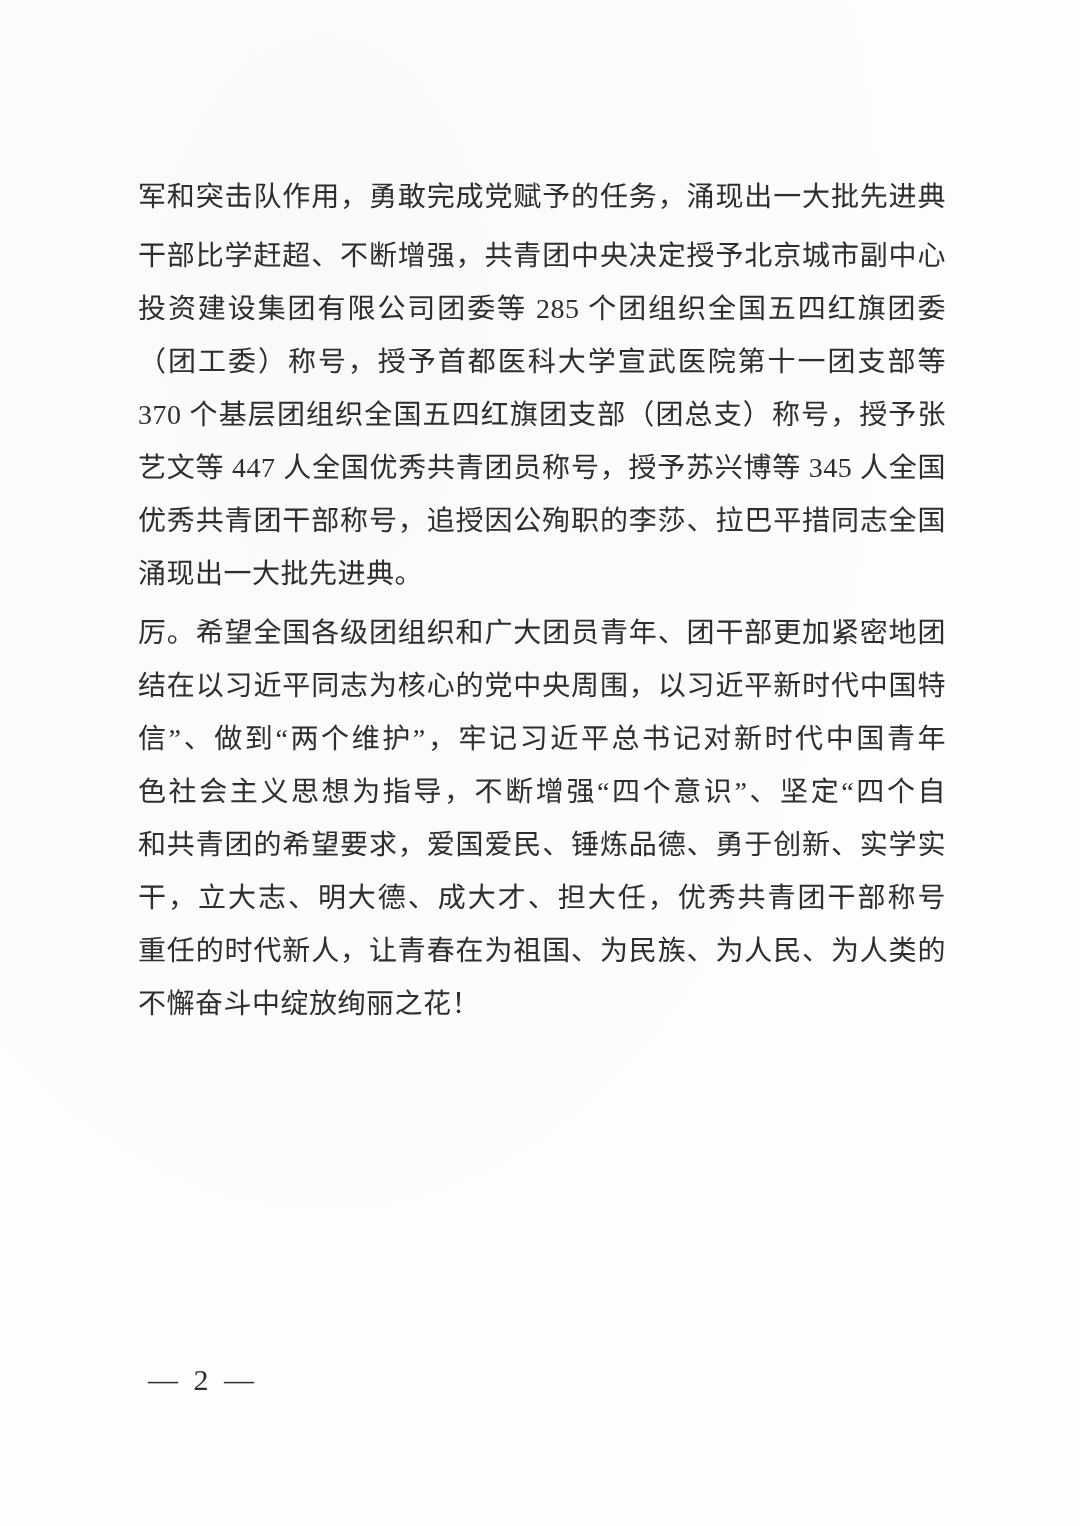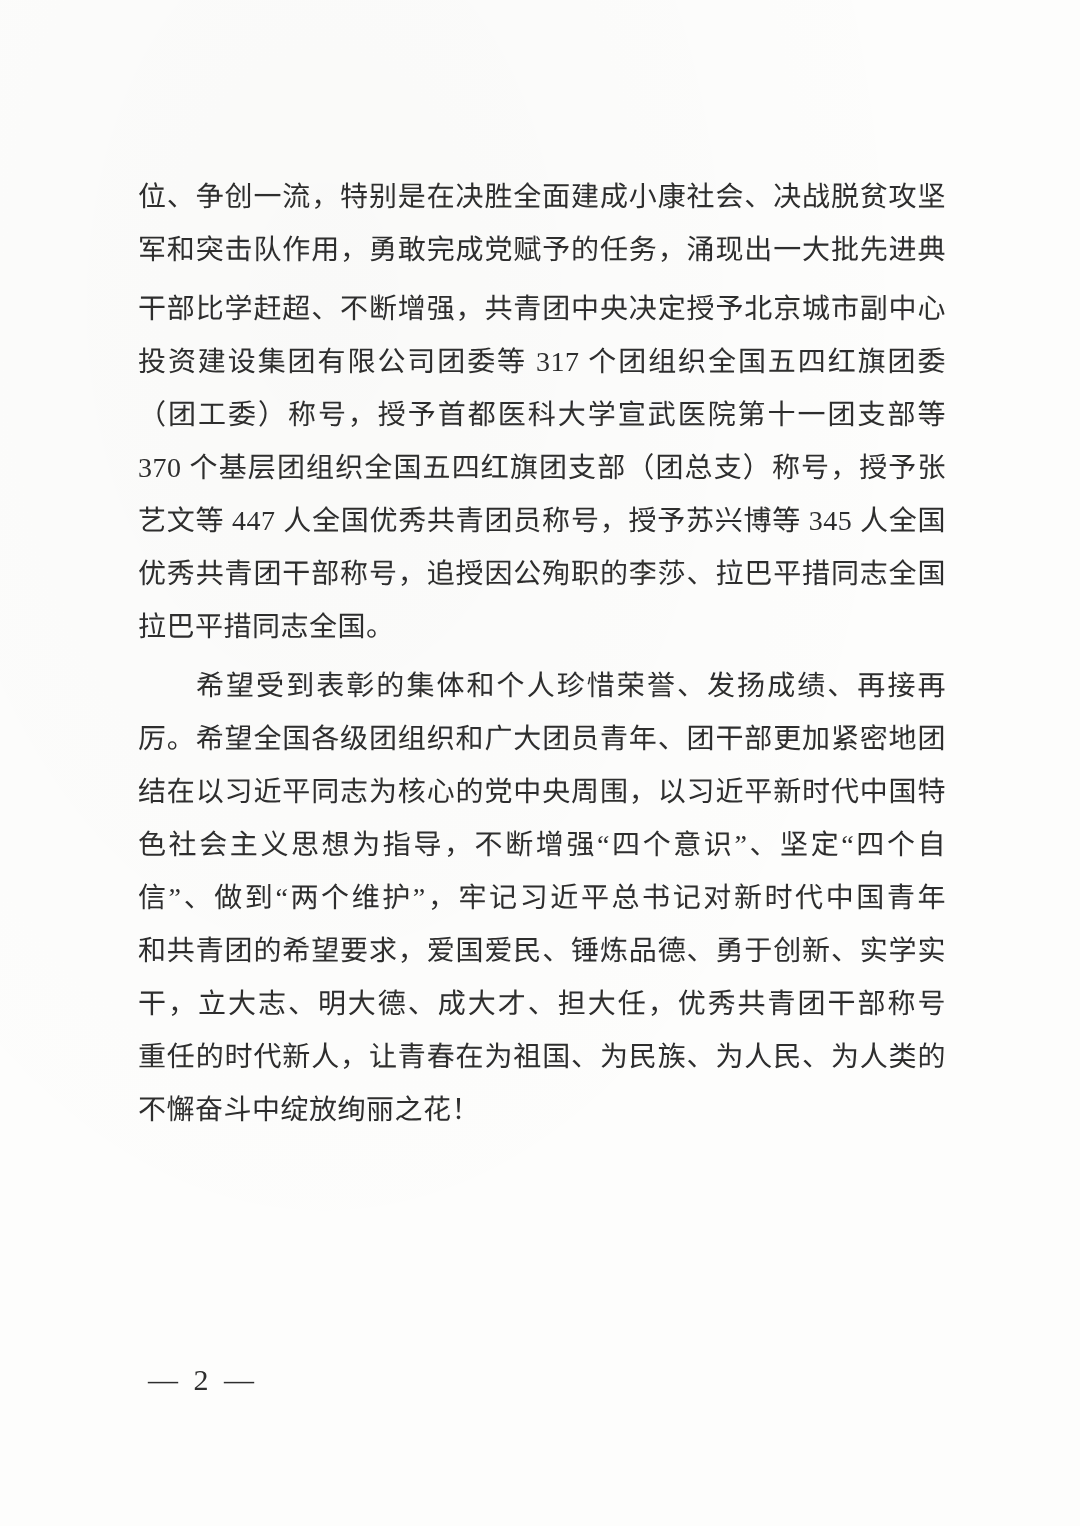--- a/index.html
+++ b/index.html
@@ -63,38 +63,36 @@
     color: #2e2e2e;
     letter-spacing: 4px;
   }
 </style>
 </head>
 <body>
 
 <div class="page">
   <div class="text-block">
       <div class="para">
-        <div class="line">位、争创一流，特别是在决胜全面建成小康社会、决战脱贫攻坚</div>
         <div class="line">军和突击队作用，勇敢完成党赋予的任务，涌现出一大批先进典</div>
       </div>
       <div class="para">
         <div class="line">干部比学赶超、不断增强，共青团中央决定授予北京城市副中心</div>
-        <div class="line">投资建设集团有限公司团委等 317 个团组织全国五四红旗团委</div>
+        <div class="line">投资建设集团有限公司团委等 285 个团组织全国五四红旗团委</div>
         <div class="line">（团工委）称号，授予首都医科大学宣武医院第十一团支部等</div>
         <div class="line">370 个基层团组织全国五四红旗团支部（团总支）称号，授予张</div>
         <div class="line">艺文等 447 人全国优秀共青团员称号，授予苏兴博等 345 人全国</div>
         <div class="line">优秀共青团干部称号，追授因公殉职的李莎、拉巴平措同志全国</div>
-        <div class="line last">拉巴平措同志全国。</div>
+        <div class="line last">涌现出一大批先进典。</div>
       </div>
       <div class="para">
-        <div class="line indent">希望受到表彰的集体和个人珍惜荣誉、发扬成绩、再接再</div>
         <div class="line">厉。希望全国各级团组织和广大团员青年、团干部更加紧密地团</div>
         <div class="line">结在以习近平同志为核心的党中央周围，以习近平新时代中国特</div>
+        <div class="line">信”、做到“两个维护”，牢记习近平总书记对新时代中国青年</div>
         <div class="line">色社会主义思想为指导，不断增强“四个意识”、坚定“四个自</div>
-        <div class="line">信”、做到“两个维护”，牢记习近平总书记对新时代中国青年</div>
         <div class="line">和共青团的希望要求，爱国爱民、锤炼品德、勇于创新、实学实</div>
         <div class="line">干，立大志、明大德、成大才、担大任，优秀共青团干部称号</div>
         <div class="line">重任的时代新人，让青春在为祖国、为民族、为人民、为人类的</div>
         <div class="line last">不懈奋斗中绽放绚丽之花！</div>
       </div>
     </div>
   <div class="page-number">— 2 —</div>
 </div>
 
 </body></html>

